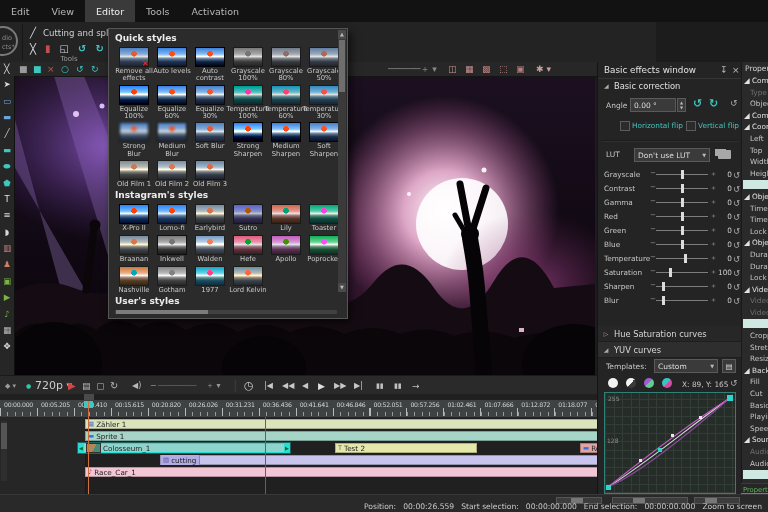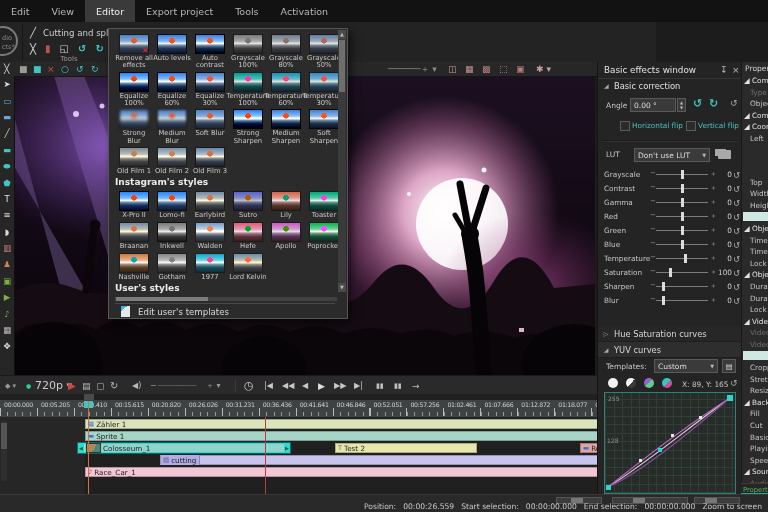--- a/index.html
+++ b/index.html
@@ -94,21 +94,20 @@
 </style>
 </head>
 <body>
 
 <div id="app">
 
   <div id="menubar">
       <div class="mtab">Edit</div>
       <div class="mtab">View</div>
       <div class="mtab act">Editor</div>
-      <div class="mtab">Export project</div>
       <div class="mtab">Tools</div>
       <div class="mtab">Activation</div>
     </div>
 
   <div id="ribbon">
     <div class="abs" style="left:-12px;top:4px;width:26px;height:26px;border:2px solid #7a7a7a;border-radius:50%;"></div>
     <div class="frag" style="left:2px;top:12px;">dio</div>
     <div class="frag" style="left:2px;top:21px;">cts*</div>
     <div class="abs" style="left:22px;top:2px;width:1px;height:36px;background:#161616;"></div>
     <div class="abs" style="left:30px;top:5px;display:flex;align-items:center;">
@@ -222,20 +221,21 @@
       <g opacity="0.85">
         <rect x="148" y="228" width="6" height="4" fill="#9adfff"></rect>
         <rect x="252" y="238" width="5" height="4" fill="#cfe8ff"></rect>
         <rect x="505" y="252" width="5" height="4" fill="#ffd0ea"></rect>
       </g>
     </svg>
   </div>
 
   <div id="stylespanel">
     <div id="spcontent">
+        <div class="sechead">Quick styles</div>
         <div class="sgrid">
           <div class="sitem">
             <div class="thumb">
               <div class="badge">✕</div>
             </div>
             <div class="slab">Remove all effects</div>
           </div>
           <div class="sitem">
             <div class="thumb" style="filter: saturate(1.25) contrast(1.15);"></div>
             <div class="slab">Auto levels</div>
@@ -382,24 +382,20 @@
           <div class="sitem">
             <div class="thumb" style="filter: sepia(0.5) saturate(1.8) hue-rotate(-10deg);"></div>
             <div class="slab">Lord Kelvin</div>
           </div>
         </div>
         <div class="sechead">User's styles</div>
       </div>
     <div class="hscroll">
         <div class="hthumb"></div>
       </div>
-    <div id="editrow">
-      <span class="pageic"></span>
-      <span style="font-size:8.6px;color:#dcdcdc;">Edit user's templates</span>
-    </div>
     <div class="vscroll">
       <div class="varr" style="top:0;">▲</div>
       <div class="vthumb"></div>
       <div class="varr" style="bottom:0;">▼</div>
     </div>
   </div>
 
   <div id="playbar">
       <div class="pbic" style="left: 5px; color: rgb(154, 154, 154); font-size: 7px;">◆ ▾</div>
       <div class="pbic" style="left: 26px; color: rgb(46, 200, 160); font-size: 6px;">●</div>
@@ -591,21 +587,21 @@
 
   <div id="propstrip">
     <div style="font-size:7.6px;color:#cfcfcf;padding:2px 0 2px 3px;white-space:nowrap;">Properties window</div>
     <div id="proprows">
         <div class="prow sec" style="padding-left: 2px;">◢ Common settings</div>
         <div class="prow dim" style="padding-left: 8px;">  Type</div>
         <div class="prow " style="padding-left: 8px;">  Object name</div>
         <div class="prow sec" style="padding-left: 2px;">◢ Composition</div>
         <div class="prow sec" style="padding-left: 2px;">◢ Coordinates</div>
         <div class="prow " style="padding-left: 8px;">  Left</div>
-        <div class="prow " style="padding-left: 8px; margin-top: 32px;">  Top</div>
+        <div class="prow " style="padding-left: 8px;">  Top</div>
         <div class="prow " style="padding-left: 8px;">  Width</div>
         <div class="prow " style="padding-left: 8px;">  Height</div>
         <div class="pfield"></div>
         <div class="prow sec" style="padding-left: 2px;">◢ Object creation time</div>
         <div class="prow " style="padding-left: 8px;">  Time</div>
         <div class="prow " style="padding-left: 8px;">  Time</div>
         <div class="prow " style="padding-left: 8px;">  Lock</div>
         <div class="prow sec" style="padding-left: 2px;">◢ Object duration</div>
         <div class="prow " style="padding-left: 8px;">  Duration</div>
         <div class="prow " style="padding-left: 8px;">  Duration</div>

